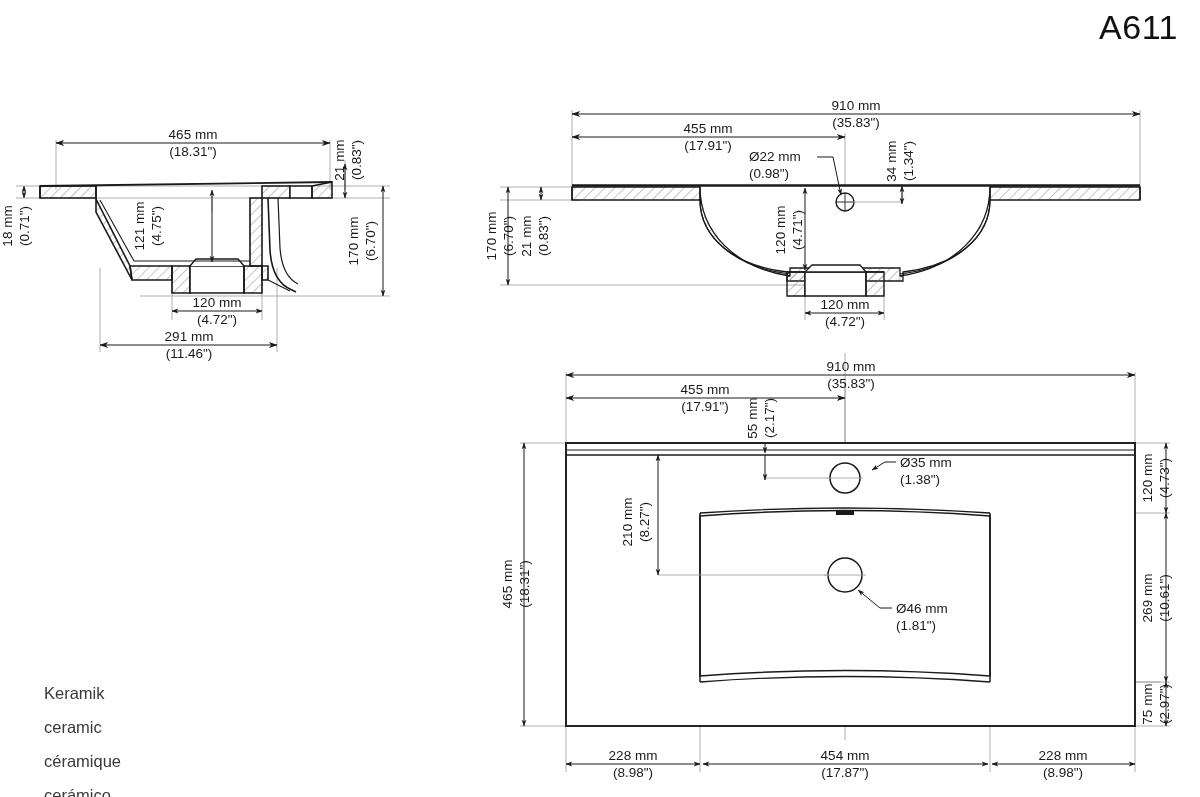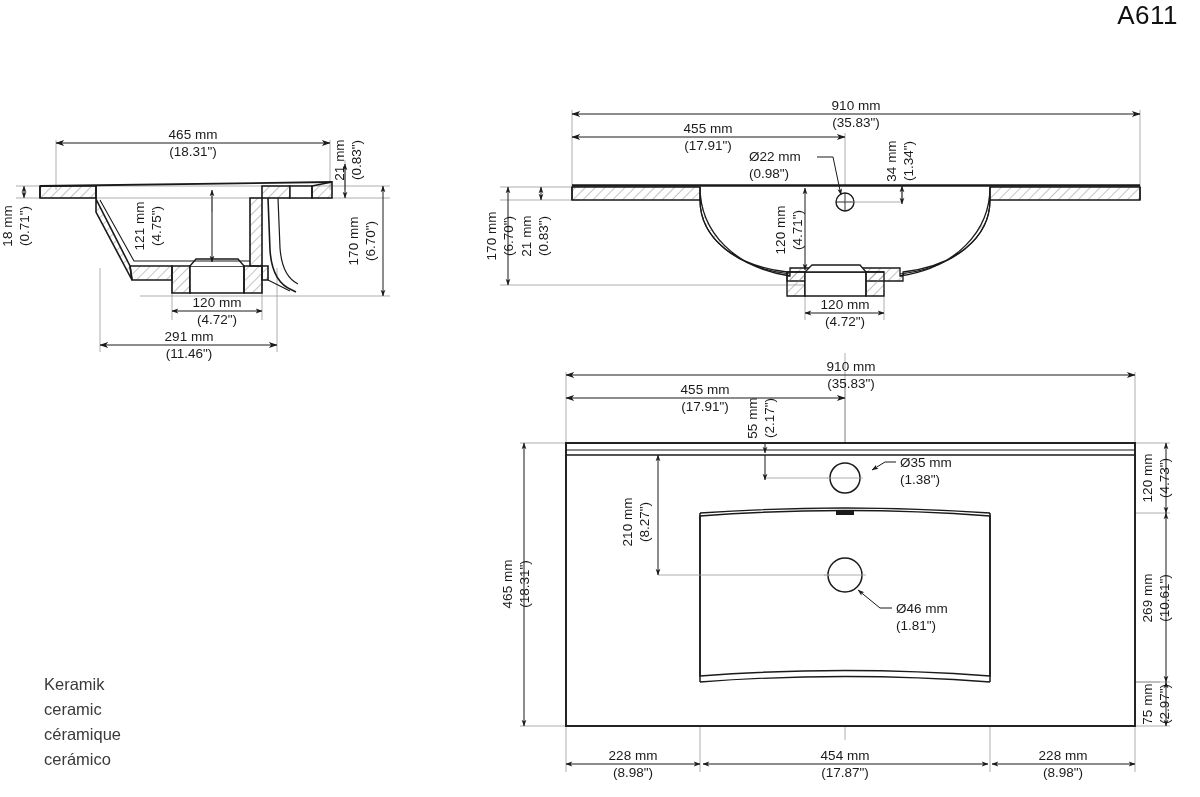--- a/index.html
+++ b/index.html
@@ -1,21 +1,21 @@
 <!DOCTYPE html>
 <html><head>
 <meta charset="utf-8">
 <style>
   html,body{margin:0;padding:0;background:#ffffff;}
   body{width:1200px;height:797px;position:relative;overflow:hidden;
        font-family:"Liberation Sans","DejaVu Sans",sans-serif;color:#1a1a1a;}
   #drawing{position:absolute;left:0;top:0;width:1200px;height:797px;}
-  .title{position:absolute;right:22px;top:0;font-size:26px;letter-spacing:.5px;color:#111;}
+  .title{position:absolute;right:22px;top:8px;font-size:34px;letter-spacing:.5px;color:#111;}
   .material{position:absolute;left:44px;top:672px;font-size:16.5px;line-height:25px;color:#3a3a3a;}
-  .material div{white-space:nowrap;}
+  .material div{white-space:nowrap;margin-top:9px;}
   text{font-family:"Liberation Sans","DejaVu Sans",sans-serif;fill:#1a1a1a;}
 </style>
 </head>
 <body>
 
 <div class="title">A611</div>
 
 <div class="material">
   <div>Keramik</div>
   <div>ceramic</div>

